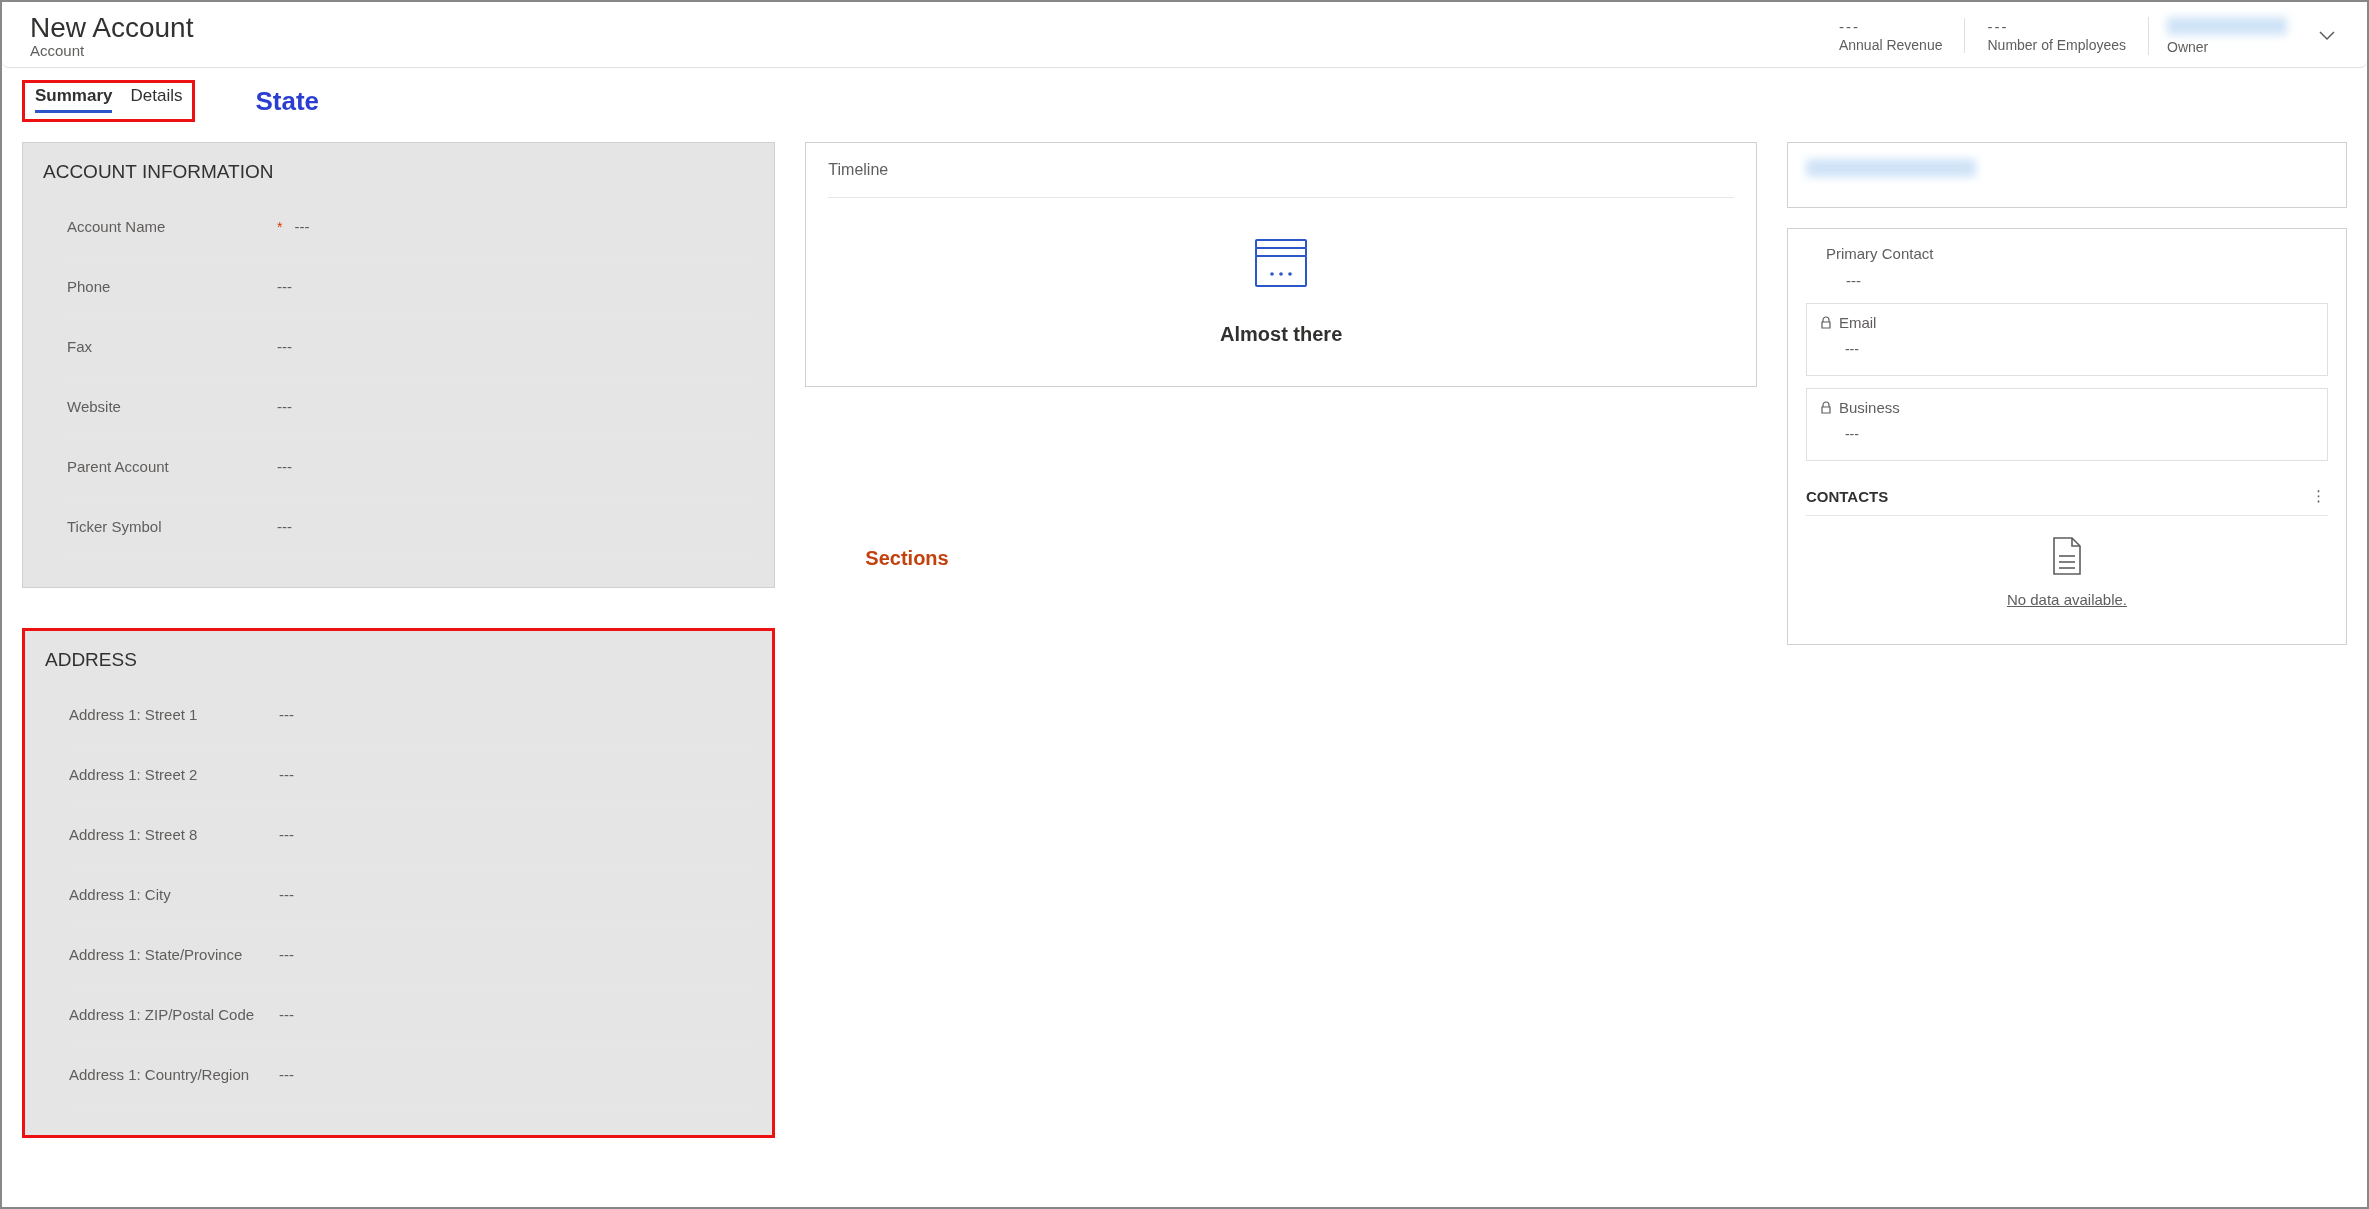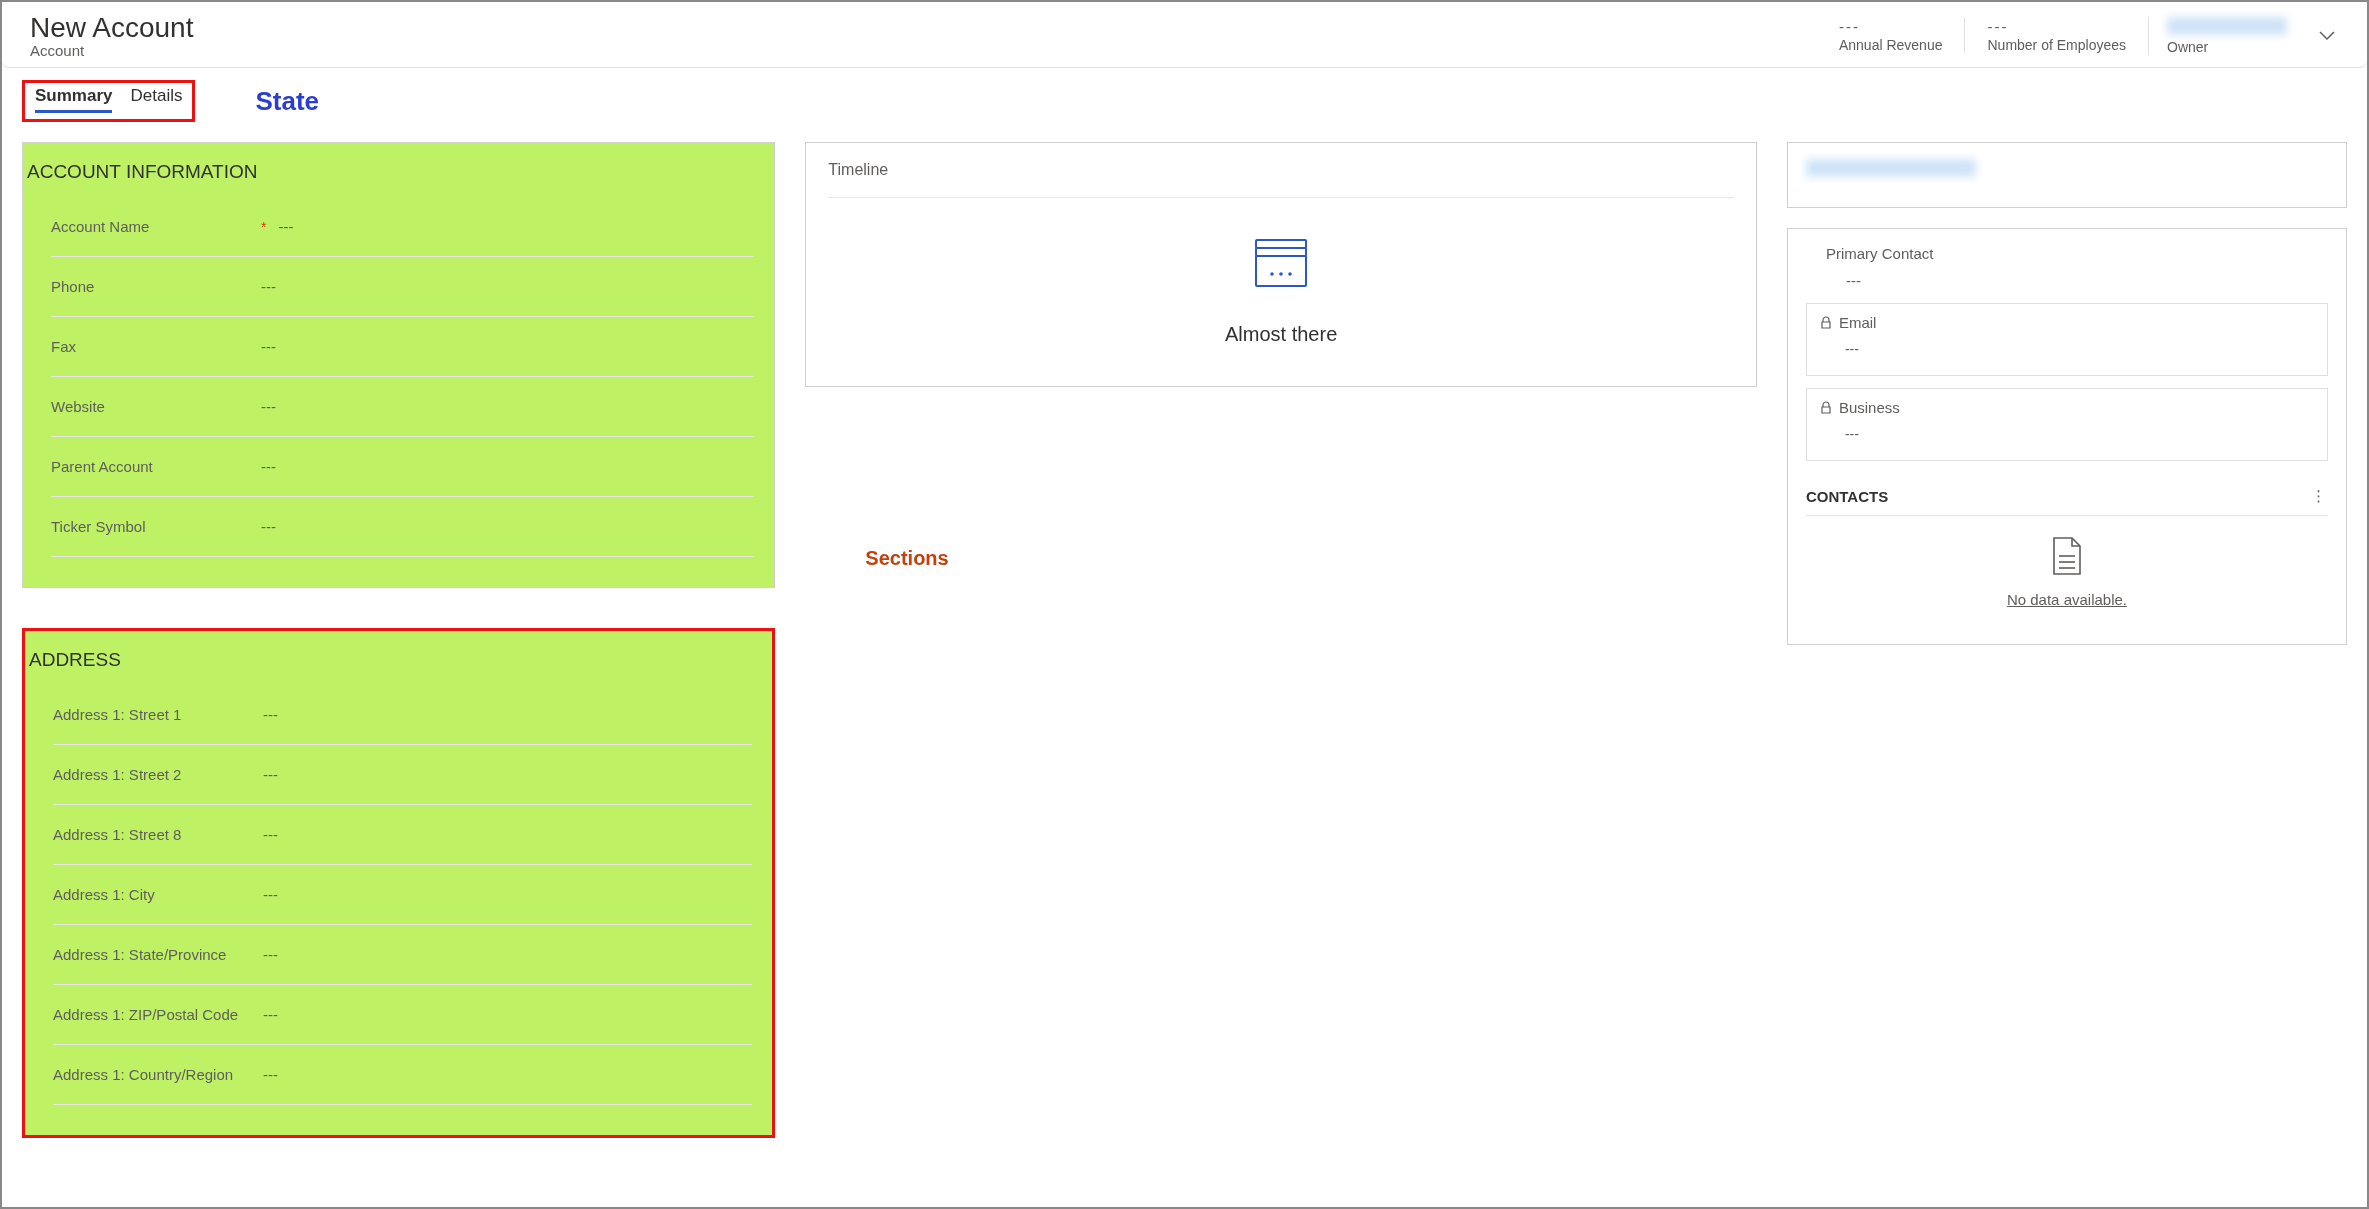--- a/index.html
+++ b/index.html
@@ -113,23 +113,23 @@
     padding: 20px 20px 0 20px;
     align-items: flex-start;
   }
   .col1 { width: 760px; }
   .col2 { width: 960px; }
   .col3 { width: 565px; }
 
   
   .card {
     border: 1px solid #d2d0ce;
-    padding: 18px 20px 30px 4px;
+    padding: 18px 20px 30px 20px;
     margin-bottom: 40px;
-    background:#bef264;
+    background:#e5e5e5;
   }
   .card-title {
     font-size: 19px;
     font-weight: 400;
     color: #323130;
     margin-bottom: 14px;
   }
 
   
   .field-row {
@@ -174,20 +174,21 @@
     color:#323130;
   }
   .tl-icon {
     display:inline-block;
     color:#2b57c9;
   }
   .tl-text {
     font-size: 20px;
     margin-top: 30px;
     color:#323130;
+    font-weight:bold;
   }
 
   .sections-annot {
     font-size: 20px;
     font-weight: 700;
     color: #c2410c;
     margin-top: 160px;
     margin-left: 60px;
   }
 

